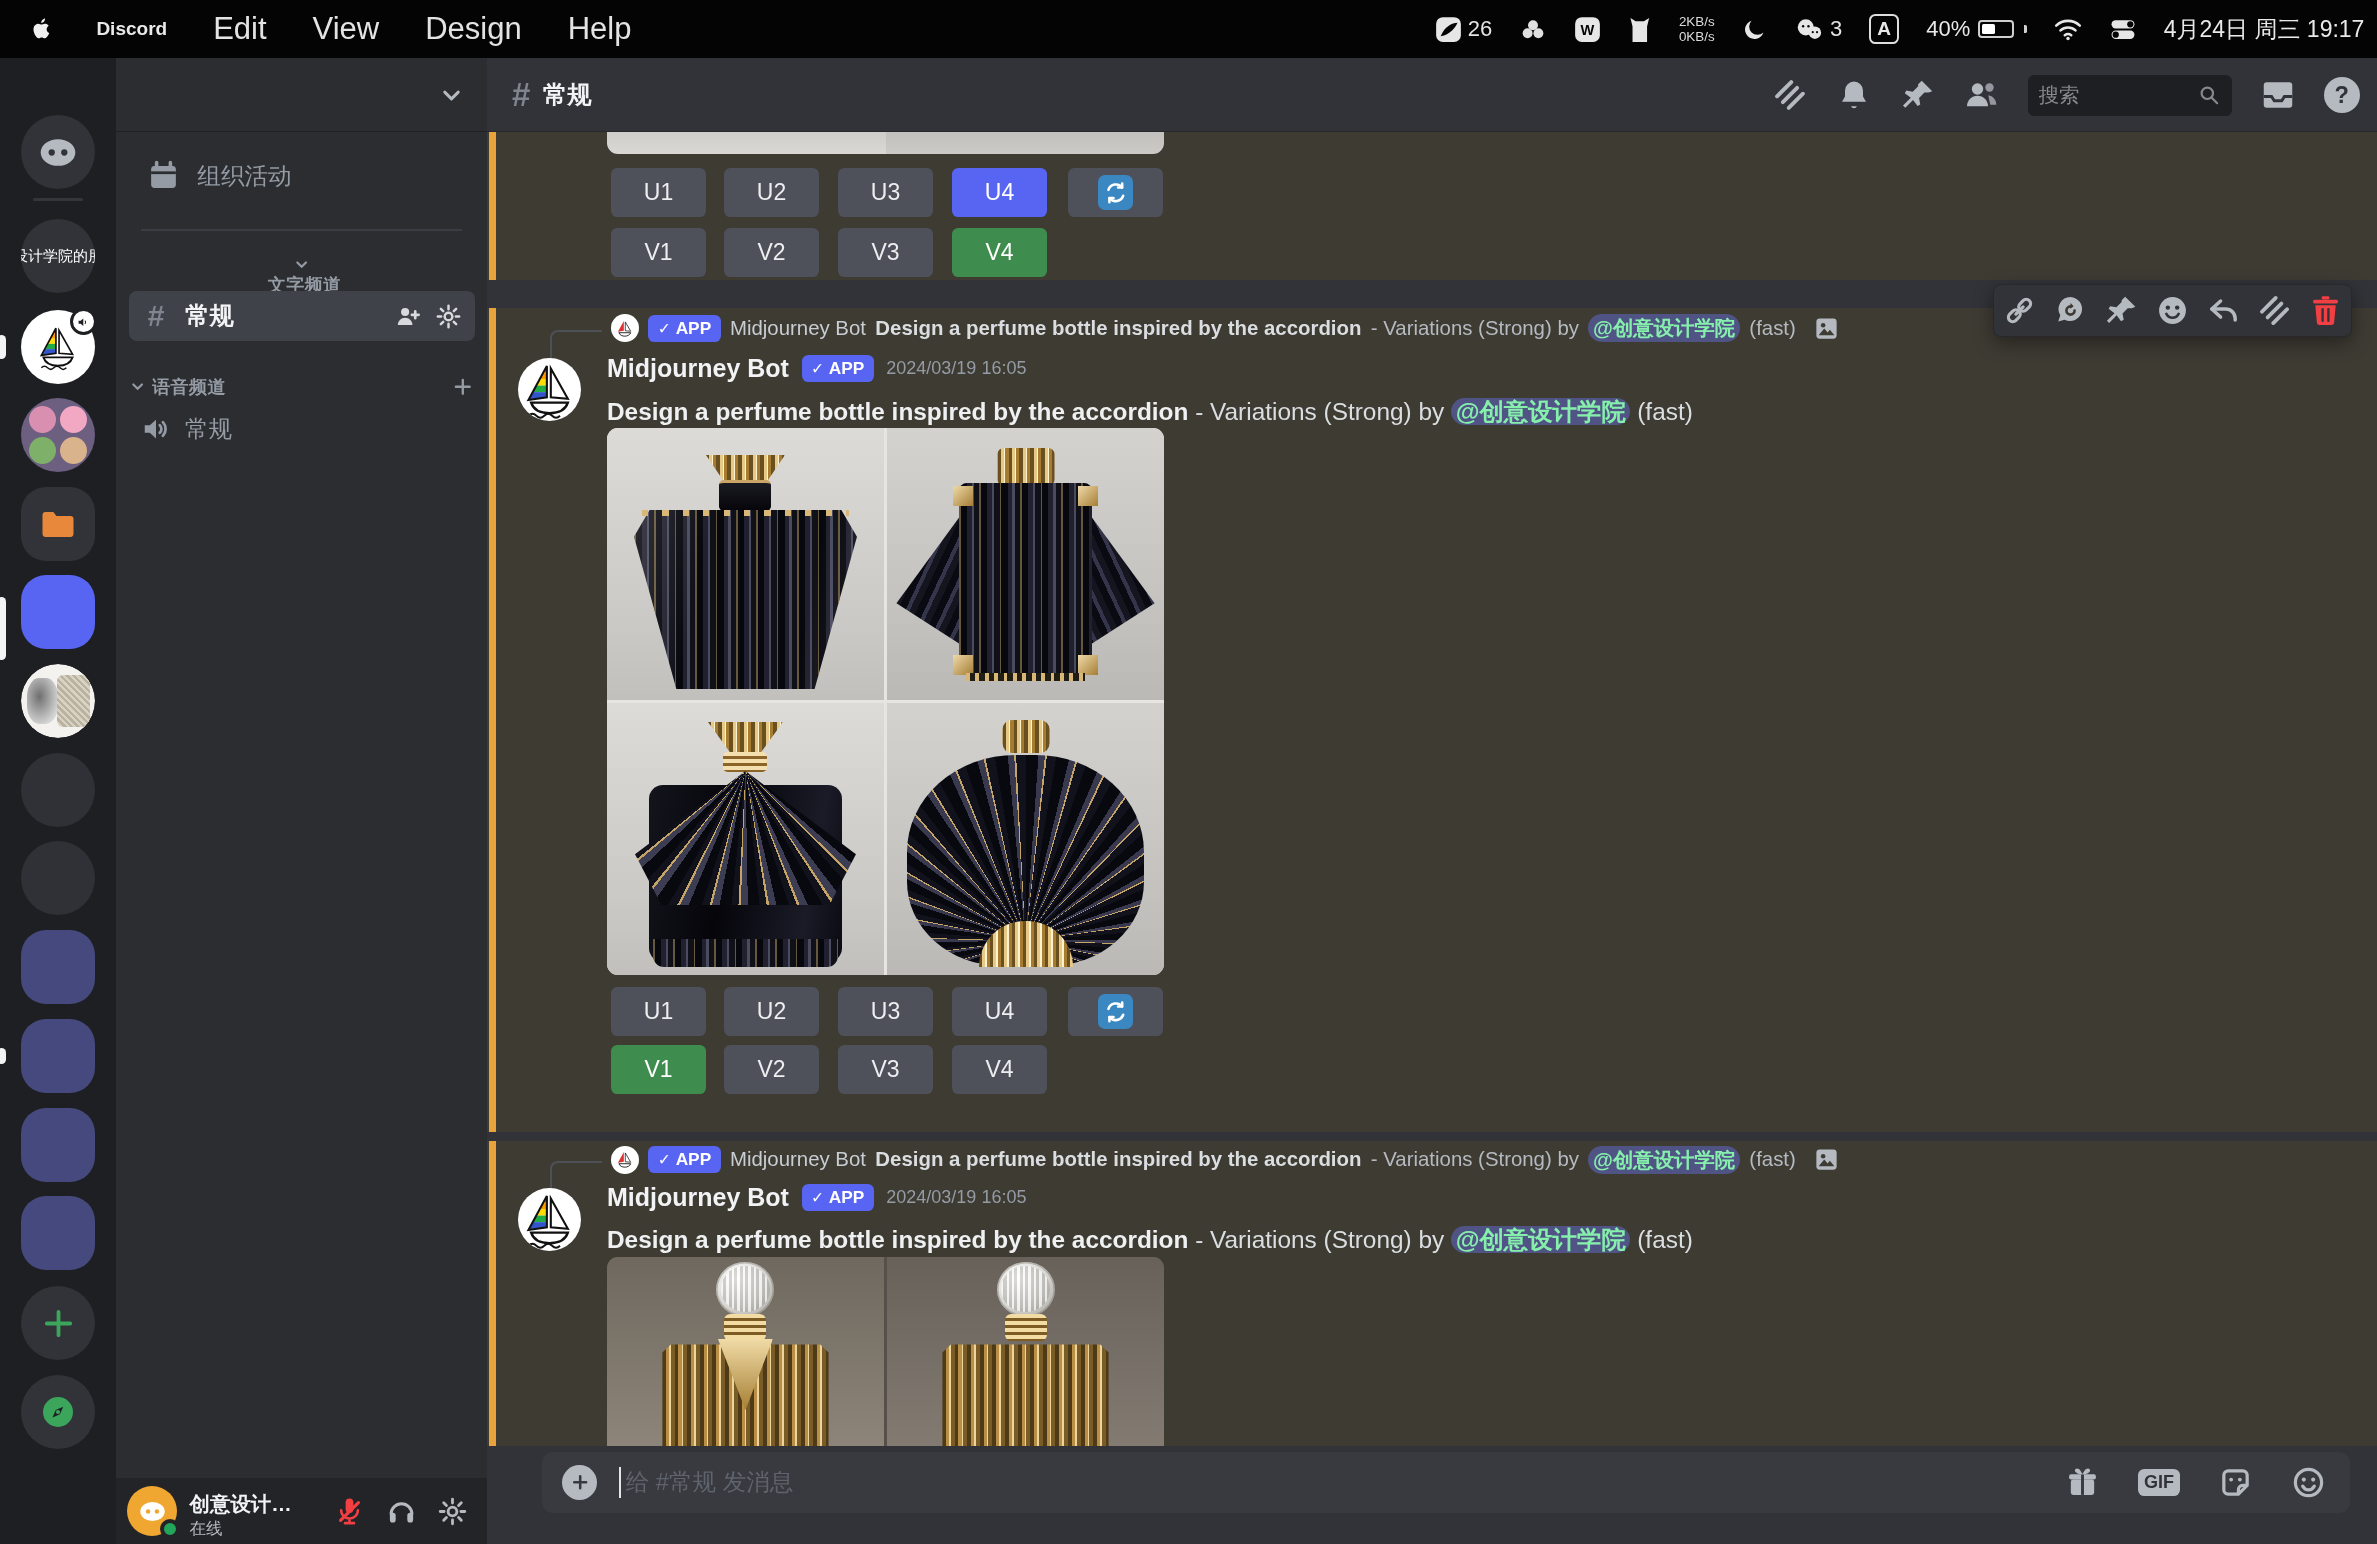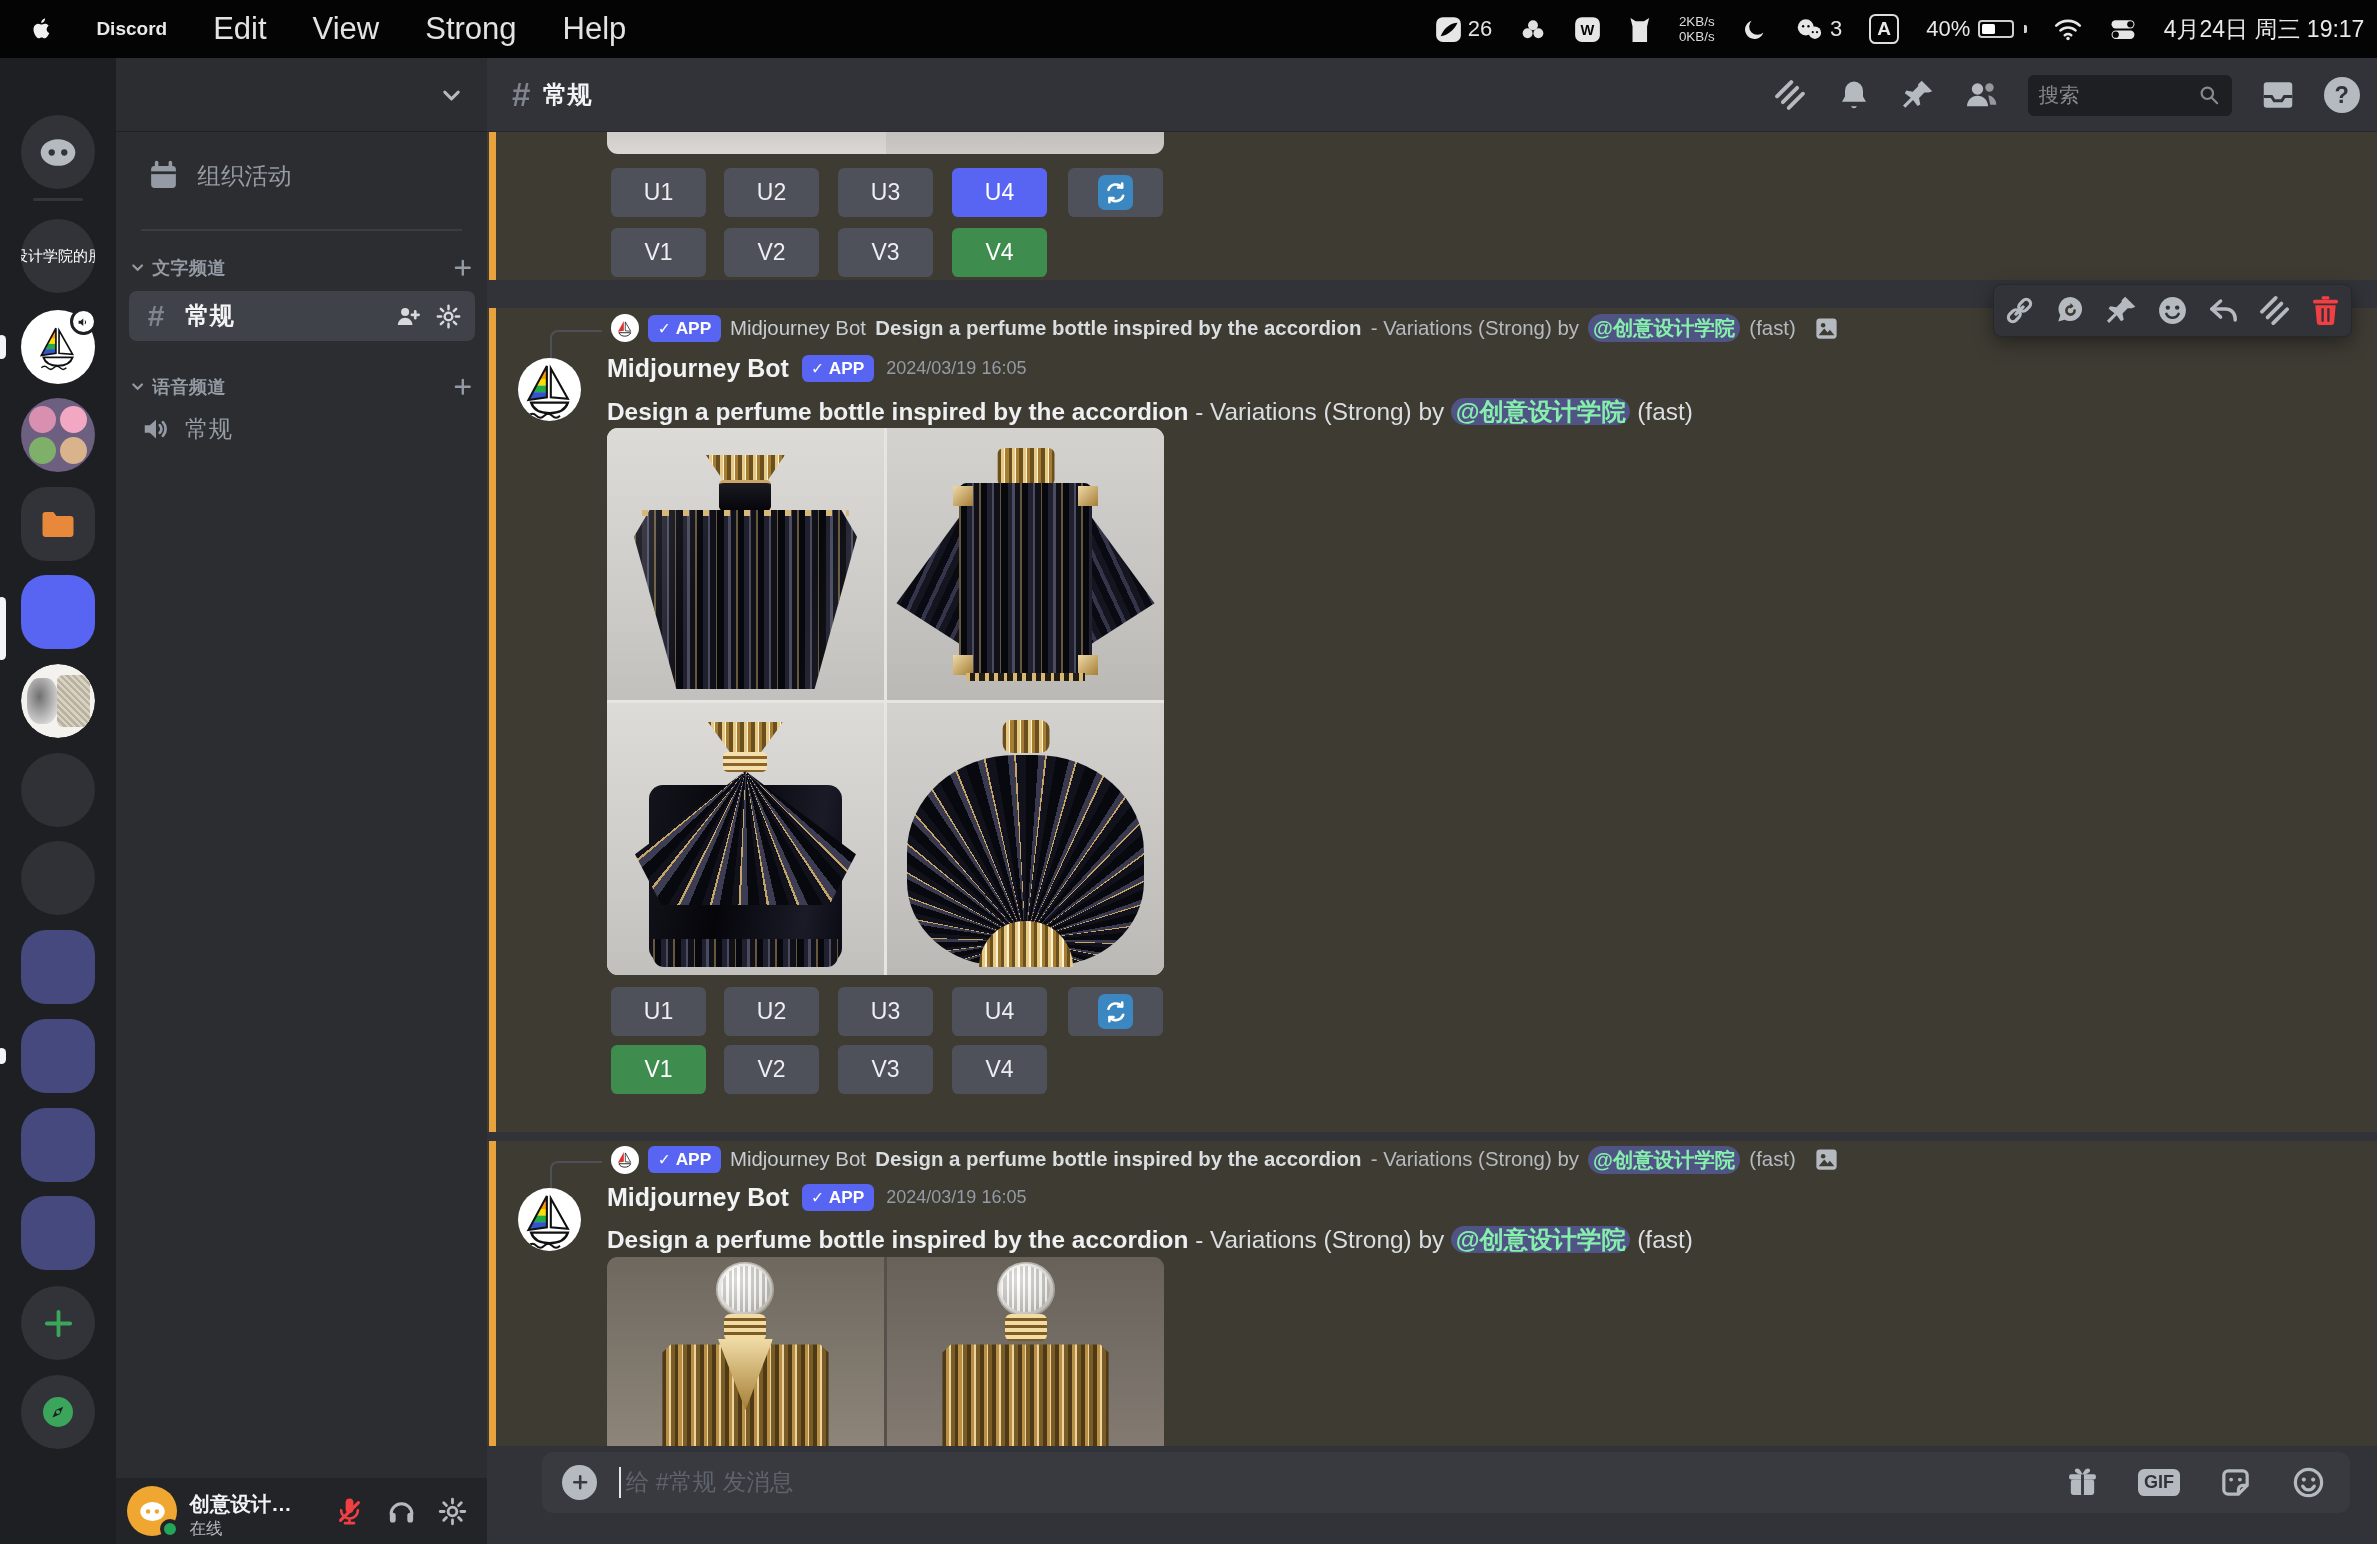--- a/index.html
+++ b/index.html
@@ -180,21 +180,21 @@
 <div id="menubar">
   <div class="mb-left">
     <span>
       <svg width="20.4" height="23.6" viewBox="0 0 24 28">
           <path fill="#efefef" d="M19.6 14.8c0-3 2.4-4.4 2.5-4.5-1.4-2-3.5-2.3-4.2-2.3-1.8-.2-3.5 1-4.4 1s-2.3-1-3.8-1C7.8 8 6 9.1 5 10.8c-2 3.5-.5 8.7 1.5 11.5 1 1.4 2.1 2.9 3.6 2.9 1.4-.1 2-1 3.7-1s2.2 1 3.8.9c1.6 0 2.6-1.4 3.5-2.8 1.1-1.6 1.6-3.2 1.6-3.3-.1 0-3-1.2-3.1-4.2zM16.6 5.4c.8-1 1.3-2.3 1.2-3.6-1.1 0-2.5.8-3.3 1.7-.7.8-1.4 2.2-1.2 3.5 1.3.1 2.5-.6 3.3-1.6z"></path>
         </svg>
     </span>
     <span class="mb-app">Discord</span>
     <span class="mb-item">Edit</span>
     <span class="mb-item">View</span>
-    <span class="mb-item">Strong</span>
+    <span class="mb-item">Design</span>
     <span class="mb-item">Help</span>
   </div>
   <div class="mb-right">
     <span class="mb-ico">
       <svg width="27" height="27" viewBox="0 0 24 24">
           <rect x="1" y="1" width="22" height="22" rx="6" fill="#e6e6e6"></rect>
           <path fill="#040404" d="M5 18C8.5 9.5 15 6 20 6c-2 4.5-6.5 10.5-15 12z"></path>
         </svg>
       <span class="mb-num">26</span>
     </span>
@@ -369,21 +369,21 @@
       <svg width="33" height="33" viewBox="0 0 24 24">
           <path d="M7 2.5v4M17 2.5v4" stroke="#949ba4" stroke-width="2.6" stroke-linecap="round"></path>
           <rect x="3" y="5" width="18" height="16" rx="2.5" fill="#949ba4"></rect>
           <rect x="3" y="9" width="18" height="2" fill="#2b2d31"></rect>
         </svg>
       <span class="sb-row-label">组织活动</span>
     </div>
 
     <div class="sb-divider" style="top:171px;"></div>
 
-    <div class="sb-section" style="top:198px;">
+    <div class="sb-section" style="top:198px;flex-direction:column;">
       <svg width="17.3" height="17.3" viewBox="0 0 24 24" fill="none" stroke="#949ba4" stroke-width="3" stroke-linecap="round">
           <path d="M6 9l6 6 6-6"></path>
         </svg>
       <span class="sb-section-label">文字频道</span>
       <svg width="23.6" height="23.6" viewBox="0 0 24 24">
           <path d="M12 5v14M5 12h14" stroke="#949ba4" stroke-width="2.4" stroke-linecap="round"></path>
         </svg>
     </div>
 
     <div class="sb-channel-selected" style="top:233px;">

